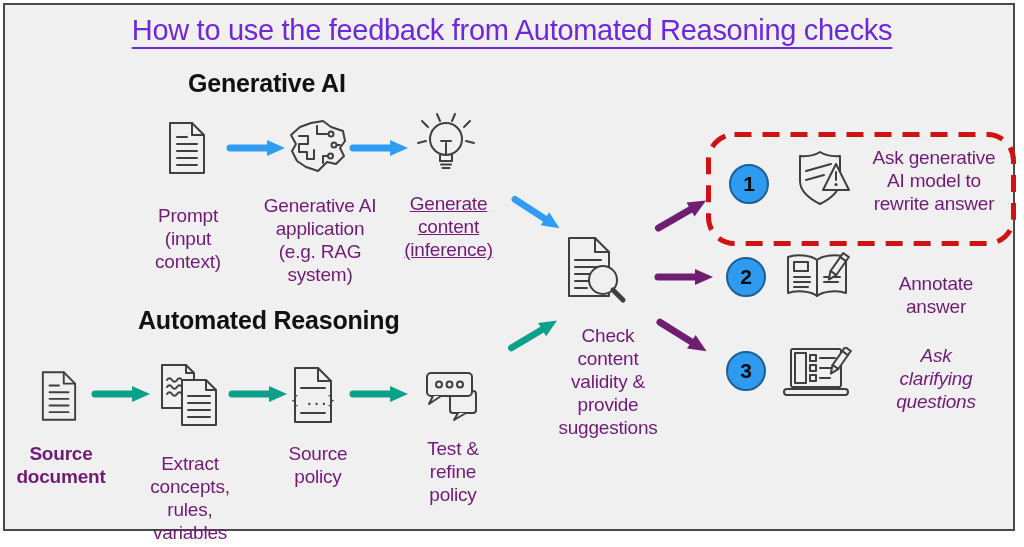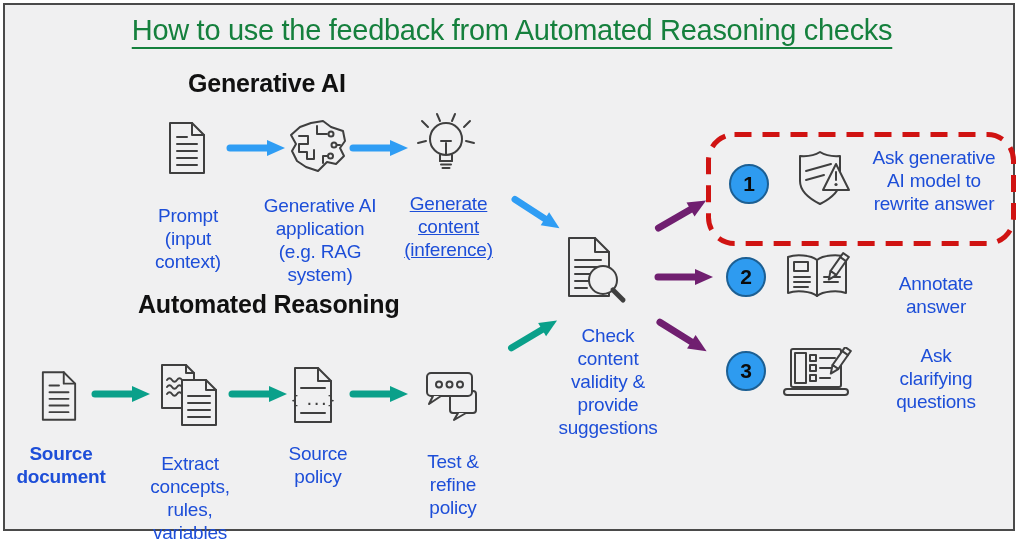--- a/index.html
+++ b/index.html
@@ -10,26 +10,26 @@
   }
   .panel{
     position:absolute;left:3px;top:3px;width:1012px;height:528px;
     background:var(--panel_bg,#f0f0f1);border:2px solid var(--panel_border,#4a4a4a);
     box-sizing:border-box;
   }
   .abs{position:absolute;}
   .title{
     left:0;right:0;top:14px;text-align:center;font-size:29px;letter-spacing:-0.3px;
     text-decoration:underline;text-underline-offset:7px;text-decoration-thickness:2px;
-    color:#15803d;
+    color:#6d28d9;
   }
   .section-header{font-size:25px;font-weight:700;color:#111;letter-spacing:-0.2px;}
   .label{
     font-size:19px;line-height:23px;text-align:center;white-space:pre-line;
-    color:#1d4ed8;letter-spacing:-0.2px;
+    color:#701a75;letter-spacing:-0.2px;
   }
   .icon svg{display:block;}
   .icon path,.icon rect,.icon circle,.icon polygon,.icon line,.icon polyline{
     fill:none;stroke:var(--ink,#3f3f3f);stroke-width:2;stroke-linecap:round;stroke-linejoin:round;
   }
   .icon .fillbg{fill:var(--panel_bg,#f0f0f1);}
   .icon .inkdot{fill:var(--ink,#3f3f3f);stroke:none;}
   .icon text{fill:var(--ink,#3f3f3f);stroke:none;font-family:"DejaVu Sans Mono",monospace;font-weight:bold;font-size:12px;text-anchor:middle;}
   .arrow line{stroke-width:7;}
   .arrow polygon{stroke:none;}
@@ -102,21 +102,21 @@
 (input
 context)</div>
 <div class="abs label" style="left:238px;top:194px;width:164px;">Generative AI
 application
 (e.g. RAG
 system)</div>
 <div class="abs label" style="left:376px;top:192px;width:145px;text-decoration:underline;">Generate
 content
 (inference)</div>
 
-<div class="abs section-header" style="left:138px;top:290px;">Automated Reasoning</div>
+<div class="abs section-header" style="left:138px;top:306px;">Automated Reasoning</div>
 
 <div class="abs icon" style="left:40px;top:369px;">
   <svg width="38" height="54" viewBox="0 0 40 54">
     <path class="fillbg" d="M3 2 H25 L37 14 V52 H3 Z"></path>
     <path d="M25 2 V14 H37"></path>
     <path d="M10 16 H20 M10 23 H30 M10 30 H30 M10 37 H30 M10 44 H30"></path>
   </svg>
 </div>
 
 <div class="abs icon arrow arrow-teal" style="left:91px;top:384px;">
@@ -175,21 +175,21 @@
 </div>
 
 <div class="abs label" style="left:5px;top:442px;width:112px;font-weight:bold;">Source
 document</div>
 <div class="abs label" style="left:130px;top:452px;width:120px;">Extract
 concepts,
 rules,
 variables</div>
 <div class="abs label" style="left:266px;top:442px;width:104px;">Source
 policy</div>
-<div class="abs label" style="left:402px;top:450px;width:102px;">Test &amp;
+<div class="abs label" style="left:402px;top:437px;width:102px;">Test &amp;
 refine
 policy</div>
 
 <div class="abs icon arrow arrow-blue" style="left:507px;top:203px;transform:rotate(33deg);">
   <svg width="58" height="20" viewBox="0 0 60 20">
       <line x1="4" y1="10" x2="43" y2="10"></line>
       <polygon points="41,2 59,10 41,18"></polygon>
     </svg>
 </div>
 <div class="abs icon arrow arrow-teal" style="left:504px;top:325px;transform:rotate(-31deg);">
@@ -286,15 +286,15 @@
       <rect x="28" y="28" width="6" height="6"></rect>
     <path d="M38 11 H53 M38 21 H53 M38 31 H48"></path>
     <rect class="fillbg" x="2" y="42" width="64" height="6" rx="3"></rect>
     <g transform="translate(66,2) rotate(35)">
       <rect class="fillbg" x="-3.5" y="0" width="7" height="22"></rect>
       <path class="fillbg" d="M-3.5 22 L0 30 L3.5 22 Z"></path>
       <path d="M-3.5 5 H3.5"></path>
     </g>
   </svg>
 </div>
-<div class="abs label" style="left:868px;top:344px;width:136px;">Ask
+<div class="abs label" style="left:868px;top:344px;width:136px;font-style:italic;">Ask
 clarifying
 questions</div>
 
 </body></html>

